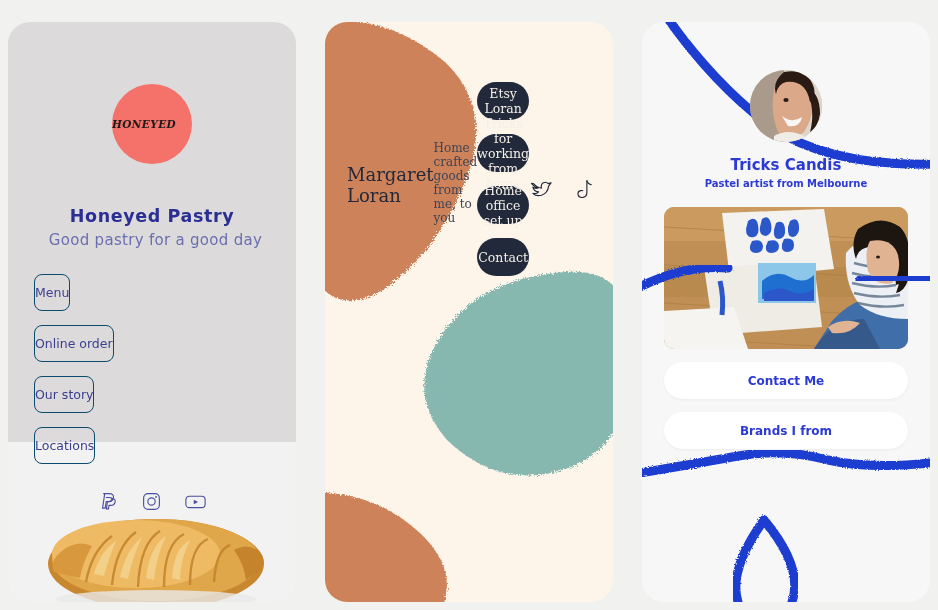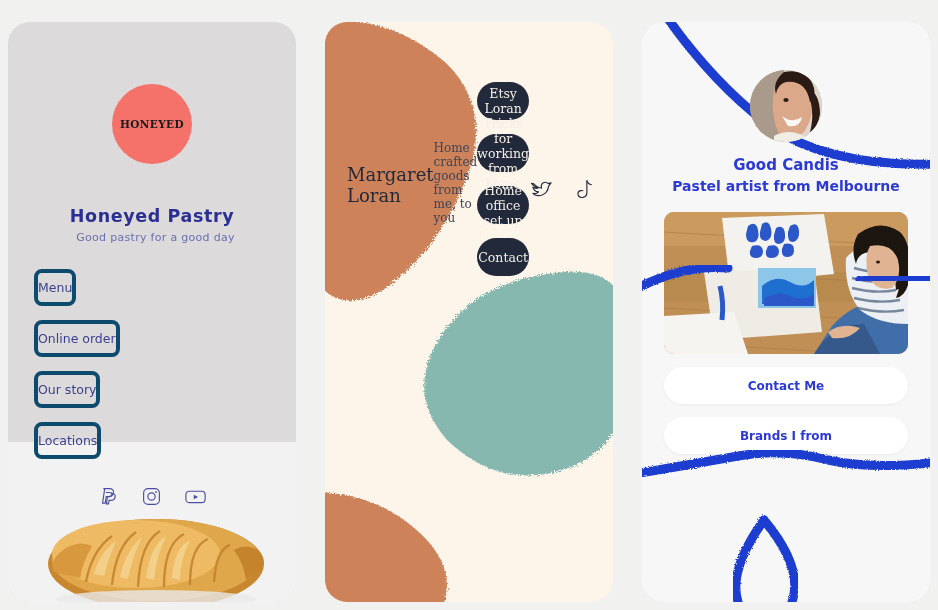--- a/index.html
+++ b/index.html
@@ -42,56 +42,57 @@
     flex-direction: column;
     align-items: center;
   }
 
   .c1-logo {
     width: 80px; height: 80px;
     border-radius: 50%;
     background: #f4726a;
     display: flex;
     align-items: center;
-    justify-content: center;
+    justify-content: flex-start;
     margin-bottom: 18px;
+    font-style: italic;
   }
   .c1-logo-text {
     font-family: "DejaVu Serif", serif;
     font-weight: bold;
     font-size: 10.5px;
     letter-spacing: .4px;
     color: #1b1b1b;
   }
 
   .c1-title {
     font-family: "DejaVu Sans", sans-serif;
     font-weight: bold;
     font-size: 17.5px;
     letter-spacing: .6px;
     color: #2b2f93;
     margin-bottom: 5px;
     margin-top: 24px;
   }
   .c1-sub {
     font-family: "DejaVu Sans", sans-serif;
-    font-size: 11px;
+    font-size: 15px;
     letter-spacing: .3px;
     color: #6a6fb0;
     margin-bottom: 25px;
     margin-left: 7px;
   }
 
   .c1-btns { width: 100%; }
   .c1-btn {
     display: flex;
     align-items: center;
     justify-content: center;
     height: 37px;
-    border: 4px solid #0c4a6e;
+    border: 1px solid #0c4a6e;
     border-radius: 8px;
     color: #3b3f8f;
     font-family: "DejaVu Sans", sans-serif;
     font-size: 12.5px;
     margin-bottom: 14px;
     background: transparent;
     cursor: pointer;
   }
 
   .c1-social {
@@ -200,21 +201,21 @@
   .c3-name {
     font-family: "DejaVu Sans", sans-serif;
     font-weight: bold;
     font-size: 15px;
     color: #2c3ad4;
     margin-bottom: 4px;
   }
   .c3-tag {
     font-family: "DejaVu Sans", sans-serif;
     font-weight: bold;
-    font-size: 14px;
+    font-size: 10px;
     color: #2c3ad4;
     margin-bottom: 18px;
   }
 
   .c3-btn {
     display: flex;
     align-items: center;
     justify-content: center;
     width: 100%;
     height: 37px;
@@ -410,21 +411,21 @@
           <path d="M30 6 Q54 0 62 22 Q66 44 54 62 Q40 74 28 62 Q20 42 24 20 Z" fill="#dba98a"></path>
           <path d="M34 2 Q58 -2 64 18 Q66 30 60 32 Q56 10 36 12 Q28 14 26 24
                    Q22 12 34 2 Z" fill="#2a1c14"></path>
           <path d="M56 18 Q70 22 70 44 Q68 58 60 62 Q66 40 56 18 Z" fill="#2a1c14"></path>
           <path d="M32 46 Q42 54 52 47 Q50 58 38 56 Z" fill="#fbf7f4"></path>
           <ellipse cx="36" cy="30" rx="2.6" ry="2" fill="#2a1c14"></ellipse>
           <path d="M24 66 Q38 58 54 66 L54 72 L24 72 Z" fill="#f0ece6"></path>
         </svg>
       </div>
 
-      <div class="c3-name">Good Candis</div>
+      <div class="c3-name">Tricks Candis</div>
       <div class="c3-tag">Pastel artist from Melbourne</div>
 
 
       <div class="c3-photo">
         <svg width="244" height="142" viewBox="0 0 244 142" preserveAspectRatio="none">
           <rect width="244" height="142" fill="#c08f55"></rect>
           <g fill="#cb9a5e">
             <rect x="0" y="0" width="244" height="34"></rect>
             <rect x="0" y="60" width="244" height="30" fill="#b98a4e"></rect>
           </g>

